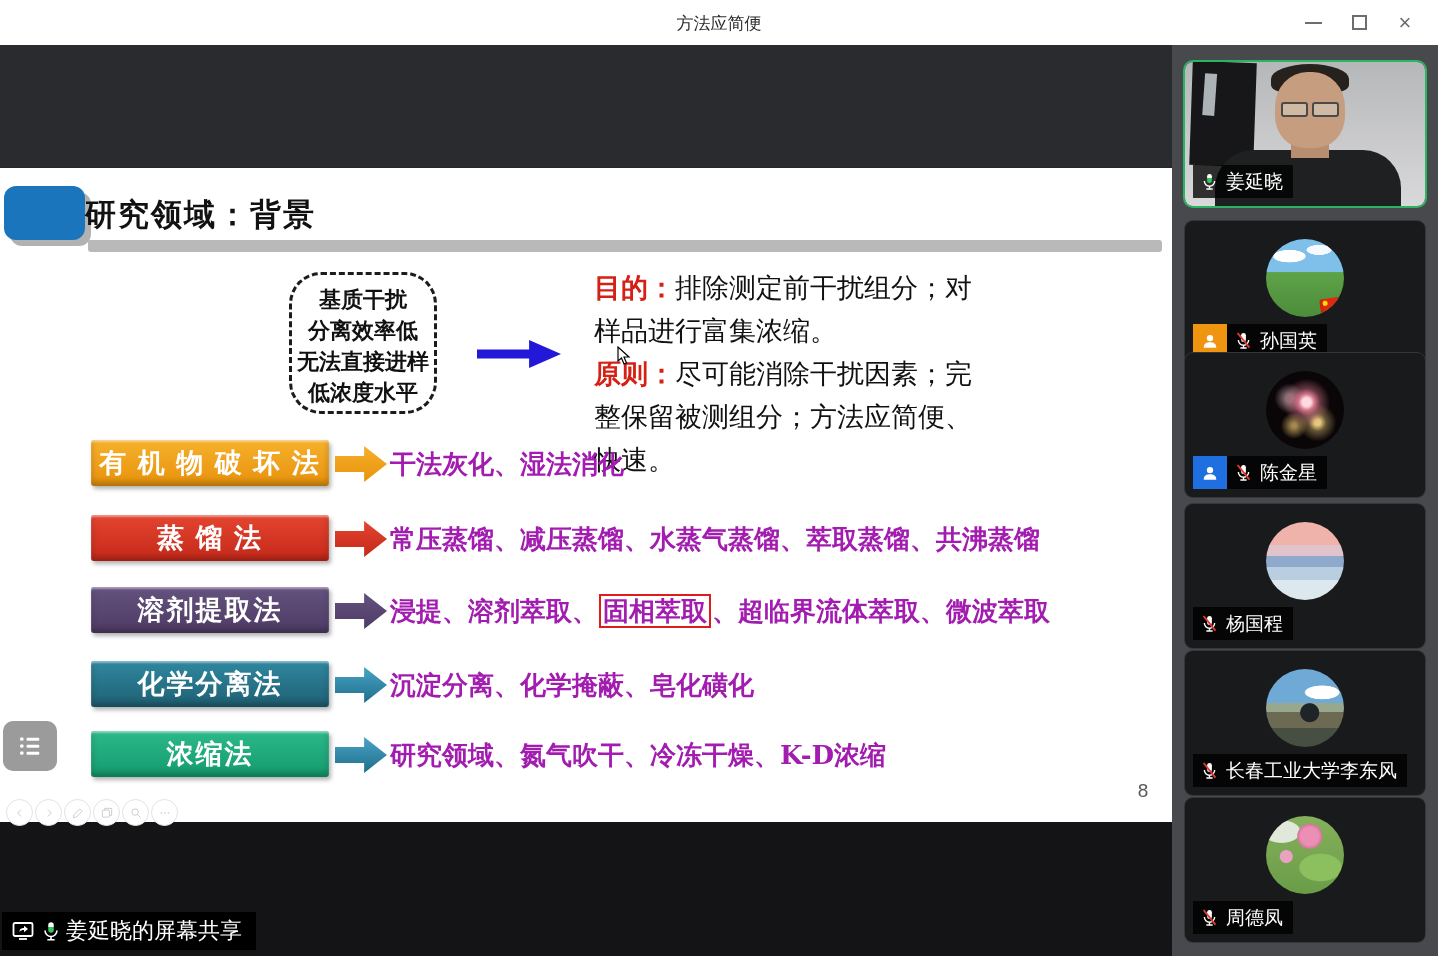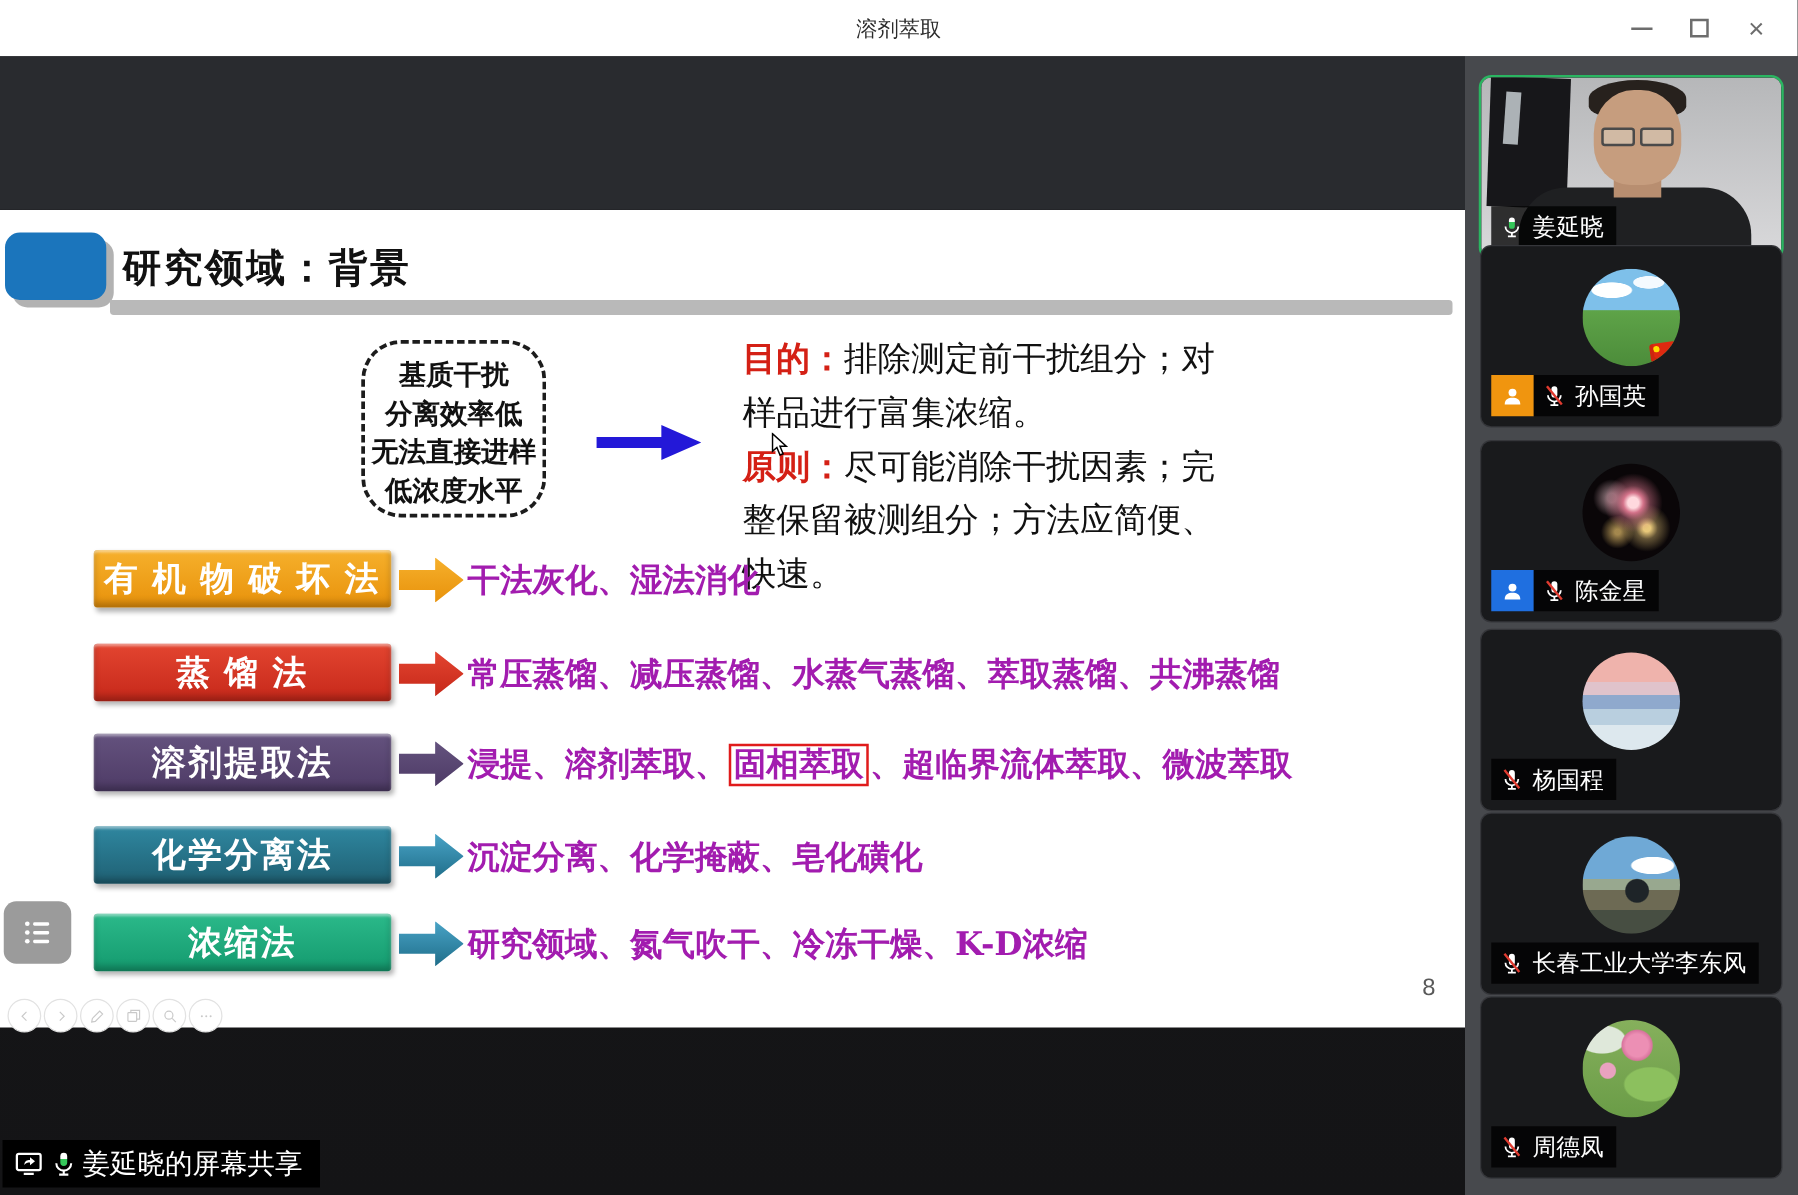--- a/index.html
+++ b/index.html
@@ -20,36 +20,36 @@
   .stage { position:absolute; left:0; top:45px; width:1172px; height:911px;
            background:linear-gradient(180deg,#292b2f 0px,#292b2f 122px,#17181a 124px,#141416 100%); }
 
   
   .slide { position:absolute; left:0; top:123px; width:1172px; height:654px; background:#ffffff; }
   .slide-bluebox { position:absolute; left:4px; top:18px; width:81px; height:54px;
                    background:#1b75bc; border-radius:12px;
                    box-shadow:6px 6px 0 rgba(165,165,165,.85); }
   .slide-graybar { position:absolute; left:88px; top:72px; width:1074px; height:12px;
                    background:#b9b9b9; border-radius:0 3px 3px 3px; }
-  .slide-title { position:absolute; left:98px; top:26px; font-size:31px; font-weight:bold;
+  .slide-title { position:absolute; left:85px; top:26px; font-size:31px; font-weight:bold;
                  color:#111; letter-spacing:2px; }
 
   .dashed-box { position:absolute; left:289px; top:104px; width:148px; height:142px;
                 border:3px dashed #1c1c1c; border-radius:32px; padding-top:9px; text-align:center; }
   .dashed-box div { font-size:22px; font-weight:bold; color:#111; line-height:31px; }
 
   .big-arrow { position:absolute; left:477px; top:172px; width:84px; height:28px; background:#2318d8;
                clip-path:polygon(0 34%,62% 34%,62% 0,100% 50%,62% 100%,62% 66%,0 66%); }
 
   .info-text { position:absolute; left:594px; top:98px; width:398px;
                font-family:"DejaVu Serif","Liberation Serif",serif;
                font-size:27px; line-height:43px; color:#111; }
   .info-text .rlabel { color:#d42015; font-weight:bold; }
 
-  .method-row { position:absolute; left:0; width:1172px; height:48px; }
+  .method-row { position:absolute; left:16px; width:1172px; height:48px; }
   .banner { position:absolute; left:75px; top:0; width:238px; height:46px;
             display:flex; align-items:center; justify-content:center;
             color:#fff; font-size:27px; font-weight:bold; letter-spacing:2px;
             border-radius:3px; box-shadow:inset 0 2px 2px rgba(255,255,255,.45),
             inset 0 -4px 6px rgba(0,0,0,.25), 2px 3px 4px rgba(0,0,0,.3); }
   .banner-1 { background:linear-gradient(180deg,#f6b02c,#e8920b); }
   .banner-2 { background:linear-gradient(180deg,#e34530,#c6281a); }
   .banner-3 { background:linear-gradient(180deg,#64527e,#4e3b66);text-align:center; }
   .banner-4 { background:linear-gradient(180deg,#2f87a0,#1f6073);text-align:right; }
   .banner-5 { background:linear-gradient(180deg,#2bb98a,#149a6e); }
@@ -144,21 +144,21 @@
   .cam .glasses { position:absolute; left:96px; top:40px; width:58px; height:15px; display:flex; gap:4px; }
   .cam .glasses i { flex:1; border:2px solid #4a4a4a; border-radius:3px;
                     background:rgba(230,240,235,.35); display:block; }
 
   svg { display:block; }
 </style>
 </head>
 <body>
 
 <div class="titlebar">
-  <div class="wtitle">溶剂萃取</div>
+  <div class="wtitle">方法应简便</div>
   <div class="winbtns">
     <div class="winbtn">
         <span class="g-min"></span>
       </div>
     <div class="winbtn">
         <span class="g-max"></span>
       </div>
     <div class="winbtn">
         <span class="g-close">×</span>
       </div>
@@ -323,21 +323,21 @@
             </linearGradient>
           </defs>
         <rect x="9" y="2.5" width="6" height="11.5" rx="3" fill="url(#lvl2)"></rect>
         <path d="M5.5 11.5 a6.5 6.5 0 0 0 13 0" fill="none" stroke="#fff" stroke-width="1.8"></path>
         <path d="M12 18 L12 21 M8 21.5 L16 21.5" stroke="#fff" stroke-width="1.8"></path>
       </svg>
       <span class="pname">姜延晓</span>
     </div>
   </div>
 
-  <div class="tile" style="top:152px">
+  <div class="tile" style="top:176px">
     <div class="avatar av-sun">
         <i class="flag"></i>
       </div>
     <div class="pbadge orange">
       <svg width="20" height="20" viewBox="0 0 24 24">
           <g fill="#fff">
             <circle cx="12" cy="8.5" r="3.8"></circle>
             <path d="M4.5 20 C4.5 15 8 13.5 12 13.5 C16 13.5 19.5 15 19.5 20 Z"></path>
           </g>
         </svg>

